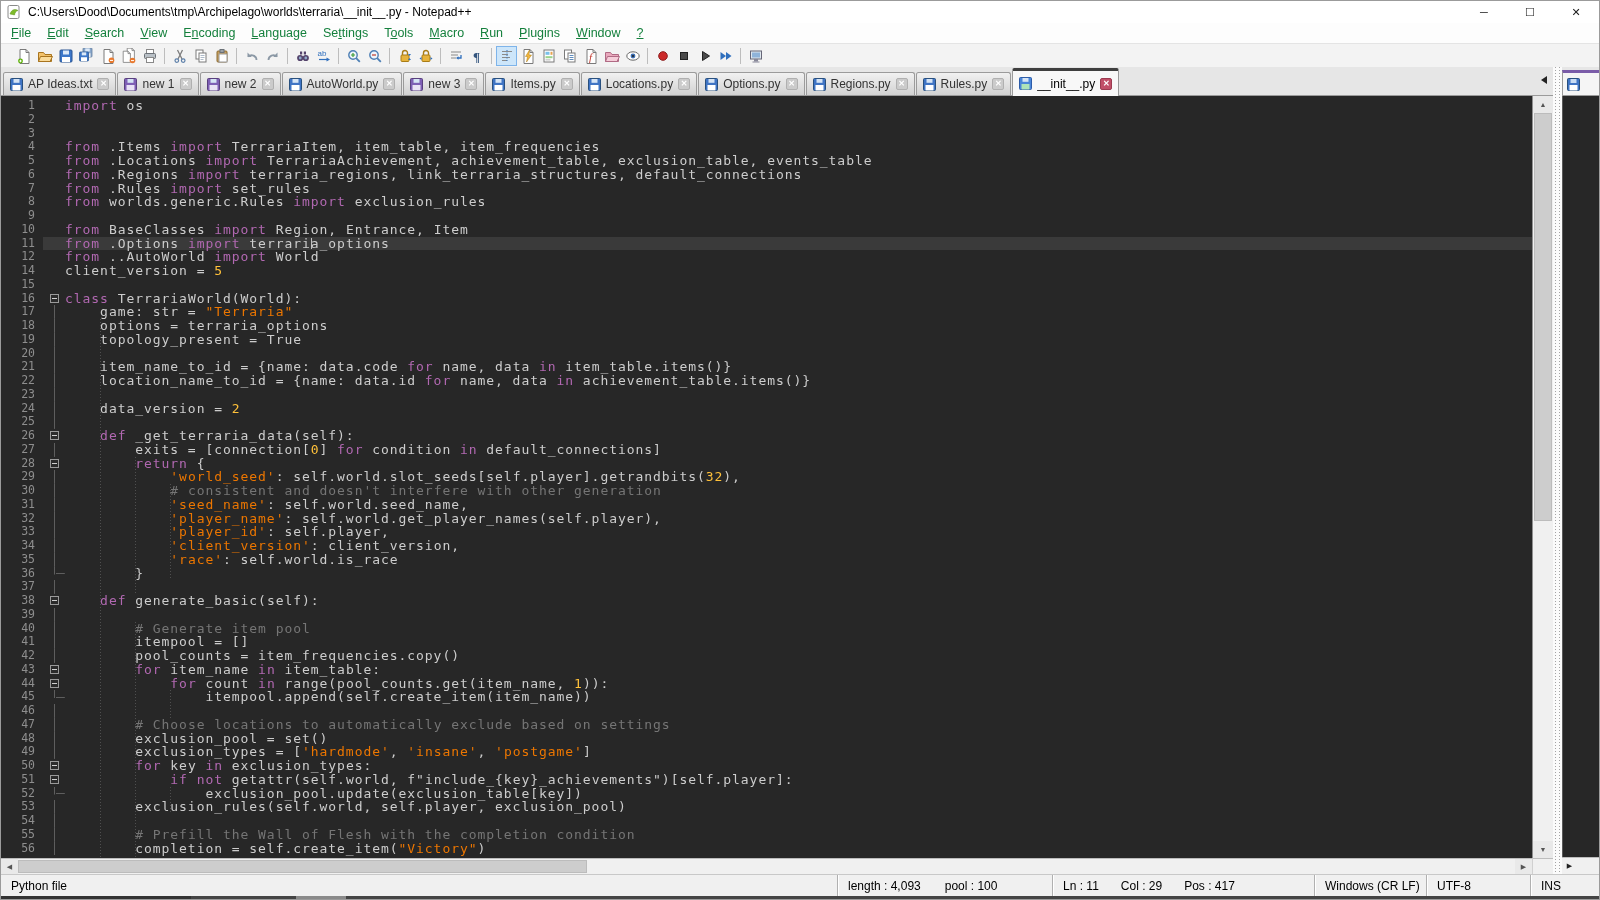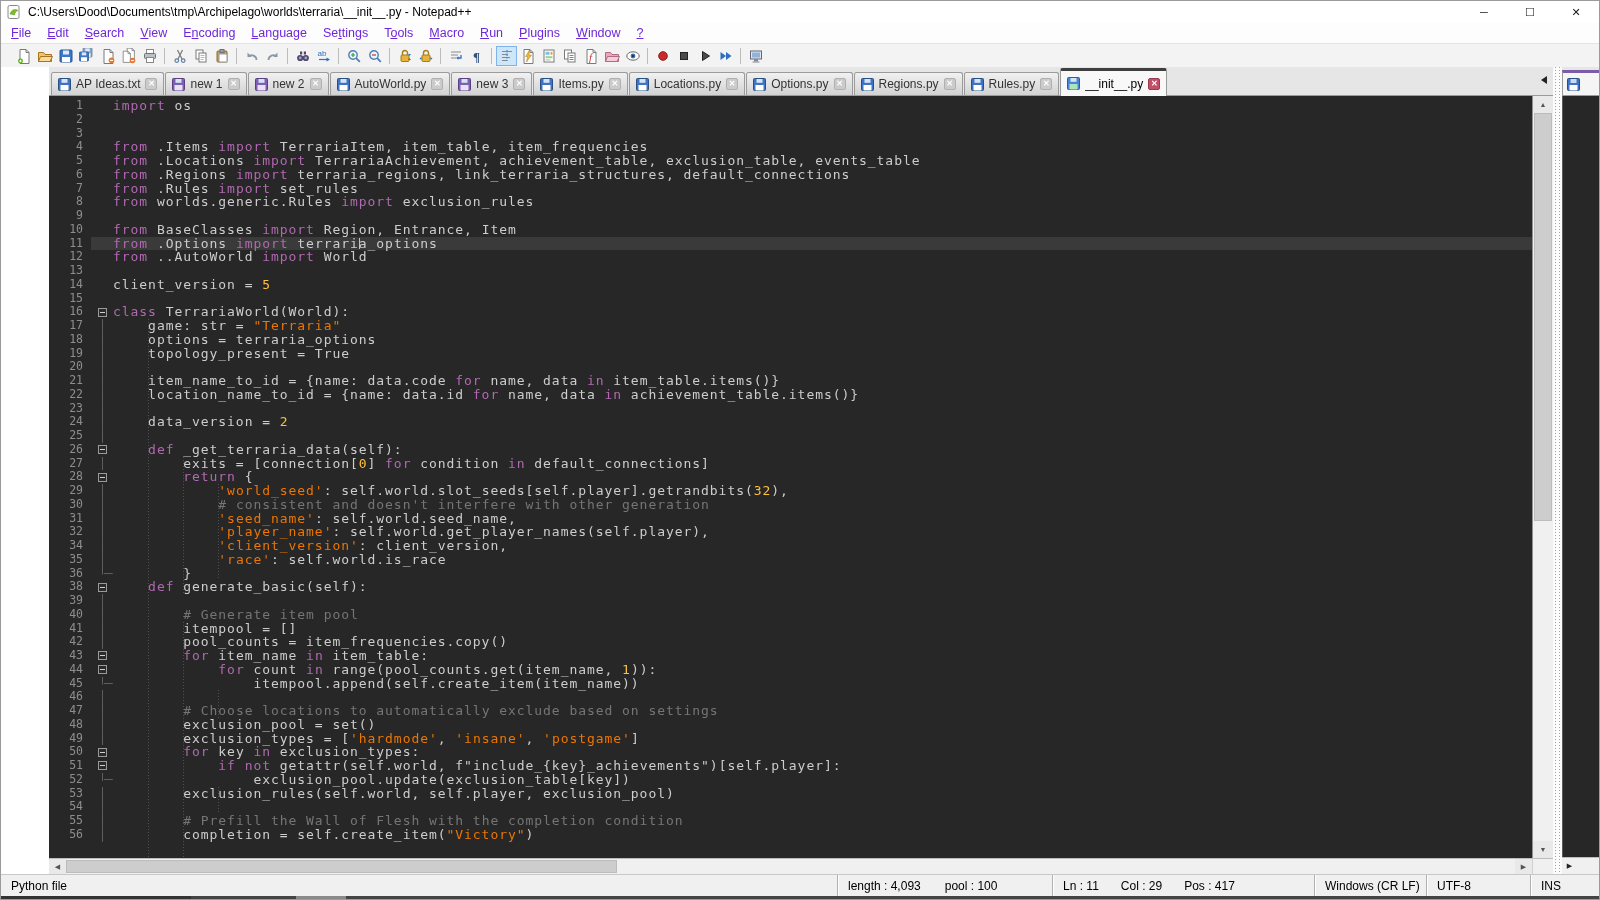--- a/index.html
+++ b/index.html
@@ -8,32 +8,32 @@
     box-sizing:border-box;border:1px solid #9b9b9b;}
   
   .titlebar{height:22px;display:flex;align-items:center;background:#ffffff;
     font-size:12px;color:#000;flex:0 0 auto;}
   .appicon{width:16px;height:16px;margin:0 6px 0 5px;flex:0 0 auto;}
   .title-text{flex:1;white-space:nowrap;overflow:hidden;}
   .winbtn{width:46px;height:22px;display:flex;align-items:center;justify-content:center;
     font-size:11px;color:#1a1a1a;}
   
   .menubar{height:20px;display:flex;align-items:center;background:#fdfdfd;
-    font-size:12.5px;color:#6d28d9;flex:0 0 auto;padding-left:2px;}
+    font-size:12.5px;color:#15803d;flex:0 0 auto;padding-left:2px;}
   .menu-item{padding:2px 8px;}
   .menu-item u{text-decoration:underline;}
   
   .toolbar{height:23px;display:flex;align-items:center;background:#f3f3f3;
     border-top:1px solid #e4e4e4;flex:0 0 auto;padding-left:12px;}
   .tico{width:21px;height:20px;display:flex;align-items:center;justify-content:center;}
   .tico svg{width:16px;height:16px;}
   .tico.active{background:#cde6fa;border:1px solid #7eb4ea;box-sizing:border-box;}
   .tsep{width:1px;height:16px;background:#bdbdbd;margin:0 4px;}
   
-  .workarea{flex:1;display:flex;min-height:0;margin-left:48px;}
+  .workarea{flex:1;display:flex;min-height:0;}
   .left-stack{flex:1;display:flex;flex-direction:column;min-width:0;}
   
   .tabbar{height:28px;background:#e6e6e6;border-bottom:1px solid #9b9b9b;
     display:flex;align-items:flex-end;padding-left:2px;position:relative;flex:0 0 auto;}
   .tab{height:22px;display:inline-flex;align-items:center;gap:5px;padding:0 6px;
     margin-right:1px;border:1px solid #9b9b9b;border-bottom:none;border-radius:2.5px 2.5px 0 0;
     background:linear-gradient(#f1f1f1,#d2d2d2);font-size:12px;color:#333;white-space:nowrap;}
   .tab.active{height:25px;background:#f8f8f8;border-top:3px solid #3f3f3f;color:#000;position:relative;z-index:2;margin-bottom:-1px;}
   .tclose{width:12px;height:12px;border-radius:2px;background:#cbcbcb;border:1px solid #b0b0b0;
     color:#fff;font-size:8px;line-height:10px;text-align:center;font-weight:bold;box-sizing:border-box;}
@@ -536,25 +536,20 @@
               <span class="fm"></span>
               <span class="ct"><span class="tk-k">from</span><span class="tk-d"> .Options </span><span class="tk-k">import</span><span class="tk-d"> terraria_options</span></span>
               <span class="caret" style="left: 309.56px;"></span>
             </div>
             <div class="cl">
               <span class="ln">12</span>
               <span class="fm"></span>
               <span class="ct"><span class="tk-k">from</span><span class="tk-d"> ..AutoWorld </span><span class="tk-k">import</span><span class="tk-d"> World</span></span>
             </div>
             <div class="cl">
-              <span class="ln">13</span>
-              <span class="fm"></span>
-              <span class="ct"></span>
-            </div>
-            <div class="cl">
               <span class="ln">14</span>
               <span class="fm"></span>
               <span class="ct"><span class="tk-d">client_version = </span><span class="tk-n">5</span></span>
             </div>
             <div class="cl">
               <span class="ln">15</span>
               <span class="fm"></span>
               <span class="ct"></span>
             </div>
             <div class="cl">
@@ -642,33 +637,43 @@
               <span class="ln">31</span>
               <span class="fm line"></span>
               <span class="ct"><span class="tk-d">            </span><span class="tk-s">'seed_name'</span><span class="tk-d">: self.world.seed_name,</span></span>
             </div>
             <div class="cl">
               <span class="ln">32</span>
               <span class="fm line"></span>
               <span class="ct"><span class="tk-d">            </span><span class="tk-s">'player_name'</span><span class="tk-d">: self.world.get_player_names(self.player),</span></span>
             </div>
             <div class="cl">
+              <span class="ln">33</span>
+              <span class="fm line"></span>
+              <span class="ct"><span class="tk-d">            </span><span class="tk-s">'player_id'</span><span class="tk-d">: self.player,</span></span>
+            </div>
+            <div class="cl">
               <span class="ln">34</span>
               <span class="fm line"></span>
               <span class="ct"><span class="tk-d">            </span><span class="tk-s">'client_version'</span><span class="tk-d">: client_version,</span></span>
             </div>
             <div class="cl">
               <span class="ln">35</span>
               <span class="fm line"></span>
               <span class="ct"><span class="tk-d">            </span><span class="tk-s">'race'</span><span class="tk-d">: self.world.is_race</span></span>
             </div>
             <div class="cl">
               <span class="ln">36</span>
               <span class="fm end"></span>
               <span class="ct"><span class="tk-d">        }</span></span>
+            </div>
+            <div class="cl">
+              <span class="ln">37</span>
+              <span class="fm line"></span>
+              <span class="ct"></span>
             </div>
             <div class="cl">
               <span class="ln">38</span>
               <span class="fm">
                 <span class="fbox"></span>
               </span>
               <span class="ct"><span class="tk-d">    </span><span class="tk-k">def</span><span class="tk-d"> generate_basic(self):</span></span>
             </div>
             <div class="cl">
               <span class="ln">39</span>

